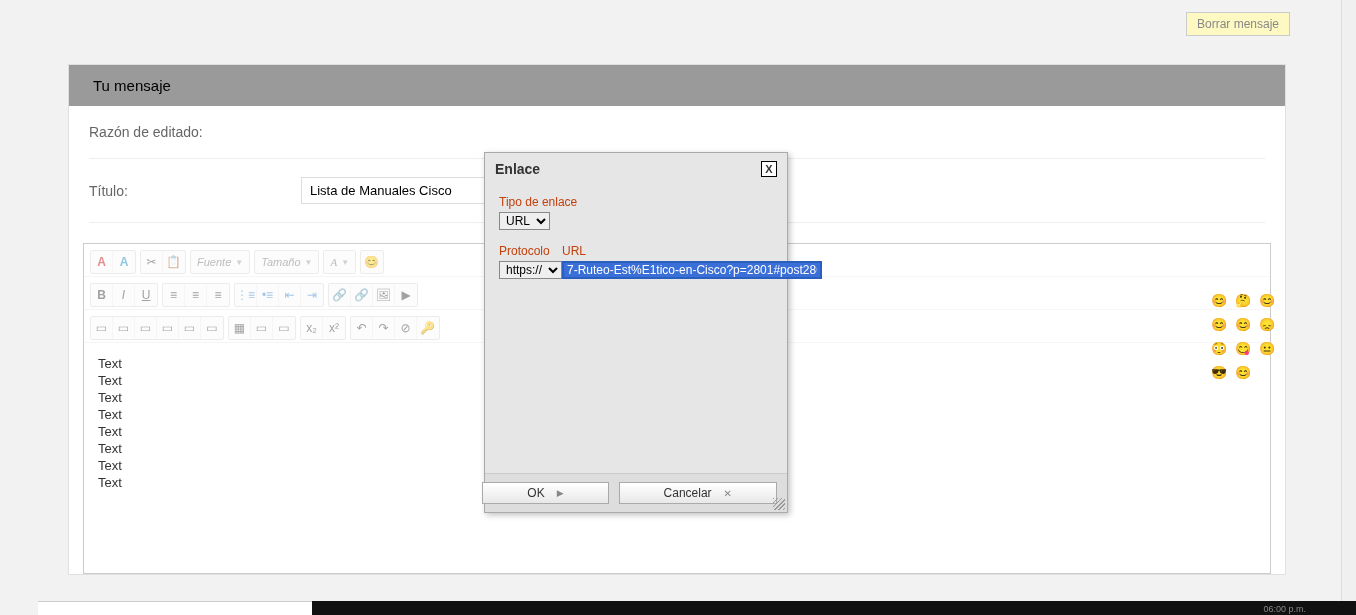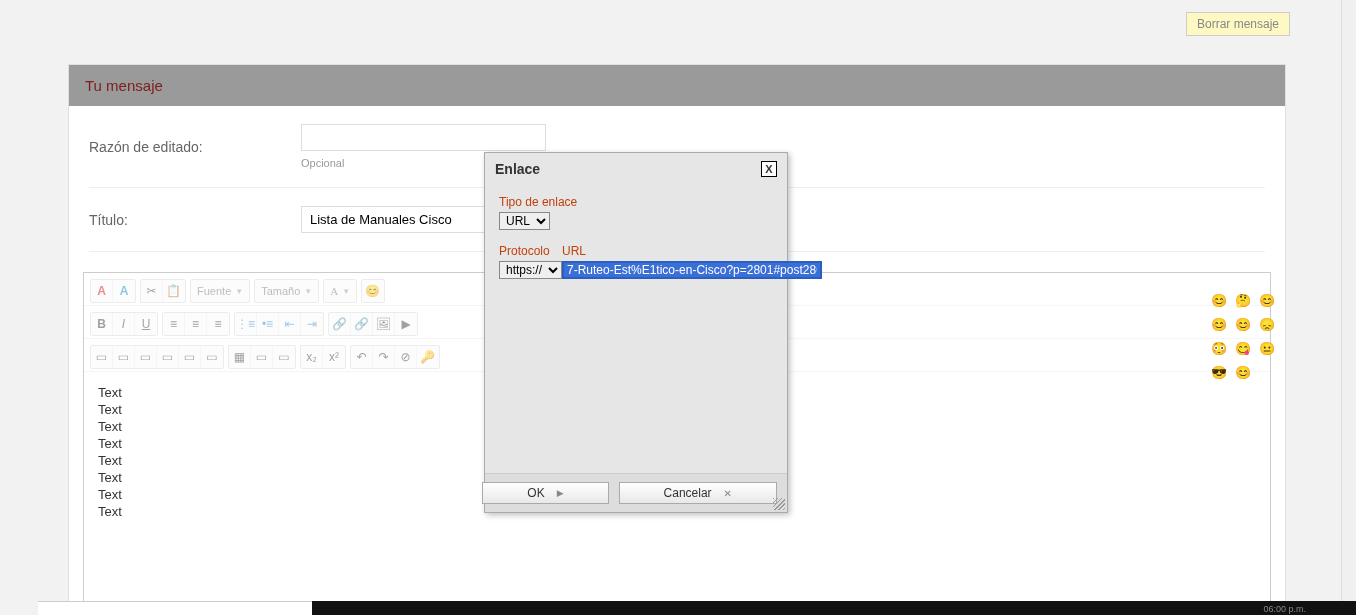--- a/index.html
+++ b/index.html
@@ -1,36 +1,36 @@
 <!DOCTYPE html>
 <html><head>
 <meta charset="utf-8">
 <style>
 * { box-sizing: border-box; margin: 0; padding: 0; }
 body { font-family: Arial, Helvetica, sans-serif; background: #f2f2f2; font-size: 13px; color: #333; width: 1356px; height: 615px; overflow: hidden; position: relative; }
 .page { position: relative; width: 1356px; height: 615px; }
 .btn-borrar { position: absolute; top: 12px; right: 66px; background: #fef9c3; border: 1px solid #ccc; color: #888; padding: 4px 10px; font-size: 12px; cursor: pointer; }
 .panel { position: absolute; left: 68px; top: 64px; width: 1218px; background: #fff; border: 1px solid #e0e0e0; }
-.panel-header { background: #9a9a9a; color: #7f1d1d; padding: 12px 16px; font-size: 15px; }
+.panel-header { background: #9a9a9a; color: #000000; padding: 12px 24px; font-size: 15px; }
 .panel-body { padding: 0; }
 .row { display: flex; padding: 18px 20px 0 20px; align-items: center; }
 .row-label { width: 212px; color: #666; font-size: 14px; }
 .row-field { flex: 1; }
 .input-text { border: 1px solid #ddd; padding: 5px 8px; font-size: 13px; width: 245px; }
 .opcional { font-size: 11px; color: #999; margin-top: 6px; }
 .divider { border-top: 1px solid #eee; margin: 18px 20px 0 20px; }
 .orig-msg { padding: 16px 20px 0 32px; font-size: 13px; color: #666; }
 .orig-msg a { color: #5b9bd5; text-decoration: none; }
 .editor-wrap { margin: 20px 14px 0 14px; position: relative; }
 .editor-box { border: 1px solid #ccc; background: #fff; }
 .toolbar { padding: 6px 6px 2px 6px; display: flex; flex-wrap: wrap; gap: 4px; border-bottom: 1px solid #eee; opacity: 0.55; }
 .tb-group { display: flex; border: 1px solid #ddd; border-radius: 2px; background: #fafafa; }
 .tb-btn { width: 22px; height: 22px; display: flex; align-items: center; justify-content: center; font-size: 12px; color: #555; border-right: 1px solid #eee; cursor: pointer; }
 .tb-btn:last-child { border-right: none; }
-.tb-select { padding: 2px 6px; font-size: 11px; color: #888; display: flex; align-items: center; gap: 4px; }
+.tb-select { padding: 2px 6px; font-size: 11px; color: #888; display: flex; align-items: center; gap: 4px; font-style: italic; }
 .tb-caret { font-size: 8px; color: #aaa; }
 .editor-content { padding: 12px 14px; font-size: 13px; min-height: 230px; }
 .editor-content ol { padding-left: 34px; }
 .linked { background: #ddd; color: #666; text-decoration: underline; padding: 0 2px; }
 .text-line { color: #333; padding: 1px 0; }
 .emojis { position: absolute; right: 80px; top: 291px; display: flex; flex-direction: column; gap: 6px; }
 .emoji-row { display: flex; gap: 6px; }
 .emoji { width: 18px; height: 18px; border-radius: 50%; display: flex; align-items: center; justify-content: center; font-size: 13px; cursor: pointer; }
 .modal { position: absolute; left: 484px; top: 152px; width: 304px; background: #e6e6e6; border: 1px solid #aaa; box-shadow: 2px 2px 6px rgba(0,0,0,0.25); }
 .modal-title { display: flex; justify-content: space-between; align-items: center; padding: 8px 10px; font-weight: bold; font-size: 14px; }
@@ -59,24 +59,20 @@
 <div class="page">
   <div class="scrollbar-stub"></div>
 
   <button class="btn-borrar">Borrar mensaje</button>
 
   <div class="panel">
     <div class="panel-header">Tu mensaje</div>
     <div class="panel-body">
       <div class="row">
         <div class="row-label">Razón de editado:</div>
-        <div class="row-field">
-          <input class="input-text" type="text" style="">
-          <div class="opcional">Opcional</div>
-        </div>
       </div>
       <div class="divider"></div>
       <div class="row">
         <div class="row-label">Título:</div>
         <div class="row-field">
           <input class="input-text" type="text" value="Lista de Manuales Cisco" style="">
         </div>
       </div>
       <div class="divider"></div>
 

